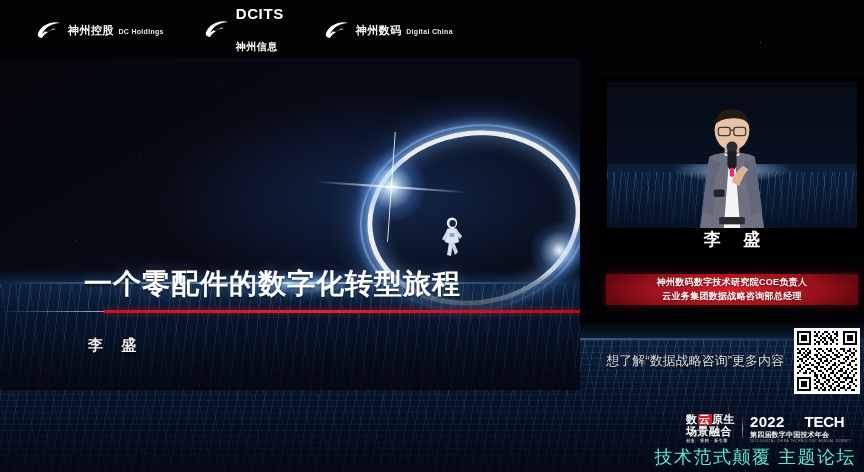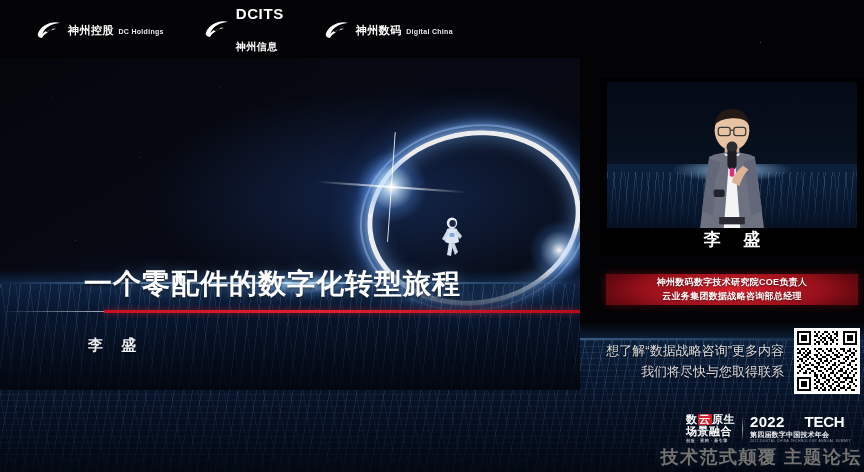--- a/index.html
+++ b/index.html
@@ -379,25 +379,25 @@
   .el-cn {
     font-size: 7px; color: #e9eaee; font-weight: 700; letter-spacing: .2px; margin-top: 1px;
     white-space: nowrap;
   }
   .el-en {
     font-size: 3.4px; color: #9aa0ac; letter-spacing: .35px; margin-top: 1.5px;
     white-space: nowrap;
   }
   .forum-title {
     position: absolute;
-    left: 0; right: 2px; top: 40px;
+    left: 0; right: 8px; top: 40px;
     text-align: right;
-    color: #737373;
+    color: #5eead4;
     font-size: 18px;
-    font-weight: 700;
+    font-weight: 400;
     letter-spacing: 1.5px;
     text-shadow: 0 2px 6px rgba(0,0,0,.9), 0 0 12px rgba(120,170,255,.25);
     white-space: nowrap;
   }
 </style>
 </head>
 <body>
 
 <div id="stage">
 
@@ -516,21 +516,20 @@
   </div>
 
   <div class="title-banner">
     <div class="line">神州数码数字技术研究院COE负责人</div>
     <div class="line">云业务集团数据战略咨询部总经理</div>
   </div>
 
   <div class="qr-block">
     <div class="qr-text">
       <div>想了解“数据战略咨询”更多内容</div>
-      <div>我们将尽快与您取得联系</div>
     </div>
     <div class="qr-code">
       <svg viewBox="0 0 29 29" width="60" height="60" shape-rendering="crispEdges" aria-hidden="true">
         <rect width="29" height="29" fill="#fff"></rect>
         <g fill="#000">
           <rect x="0" y="0" width="7" height="1"></rect>
             <rect x="0" y="6" width="7" height="1"></rect>
           <rect x="0" y="0" width="1" height="7"></rect>
             <rect x="6" y="0" width="1" height="7"></rect>
           <rect x="2" y="2" width="3" height="3"></rect>

